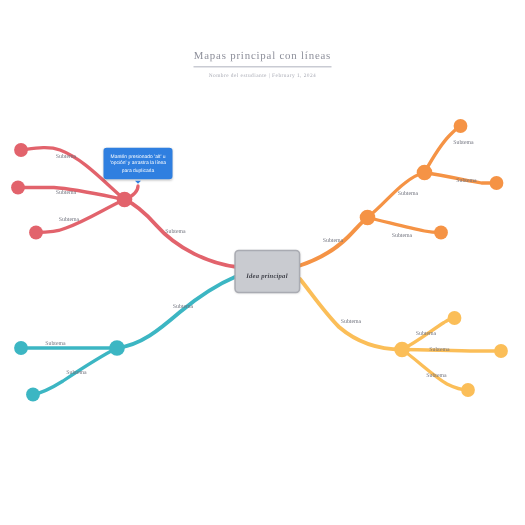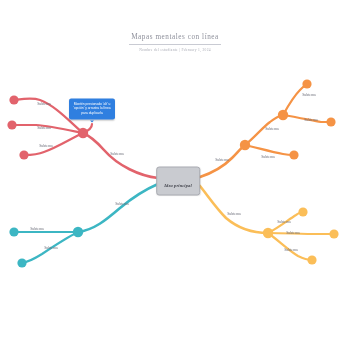--- a/index.html
+++ b/index.html
@@ -115,21 +115,21 @@
     border-right: 2.4px solid transparent;
     border-top: 2.8px solid #2f7fe0;
   }
 </style>
 </head>
 <body>
 
 <div id="canvas">
 
   <div class="header">
-    <div class="header-title">Mapas mentales con línea</div>
+    <div class="header-title">Mapas principal con líneas</div>
     <div class="header-rule"></div>
     <div class="header-sub">Nombre del estudiante  |  February 1, 2024</div>
   </div>
 
   <svg id="diagram-svg" viewBox="0 0 350 350" width="350" height="350">
     <g id="edges-group">
         <path class="edge" d="M 158 178 C 140 176 118 166 104 150 C 96 141 90 136 83 133" stroke="#e2636c" stroke-width="2.6"></path>
         <path class="edge" d="M 83 133 C 70 122 56 106 40 100 C 32 97 22 99 14 100" stroke="#e2636c" stroke-width="2.2"></path>
         <path class="edge" d="M 83 133 C 68 130 50 126 36 125 C 28 125 19 125 12 125" stroke="#e2636c" stroke-width="2.2"></path>
         <path class="edge" d="M 83 133 C 70 139 58 147 44 152 C 37 155 30 155 24 155" stroke="#e2636c" stroke-width="2.2"></path>

